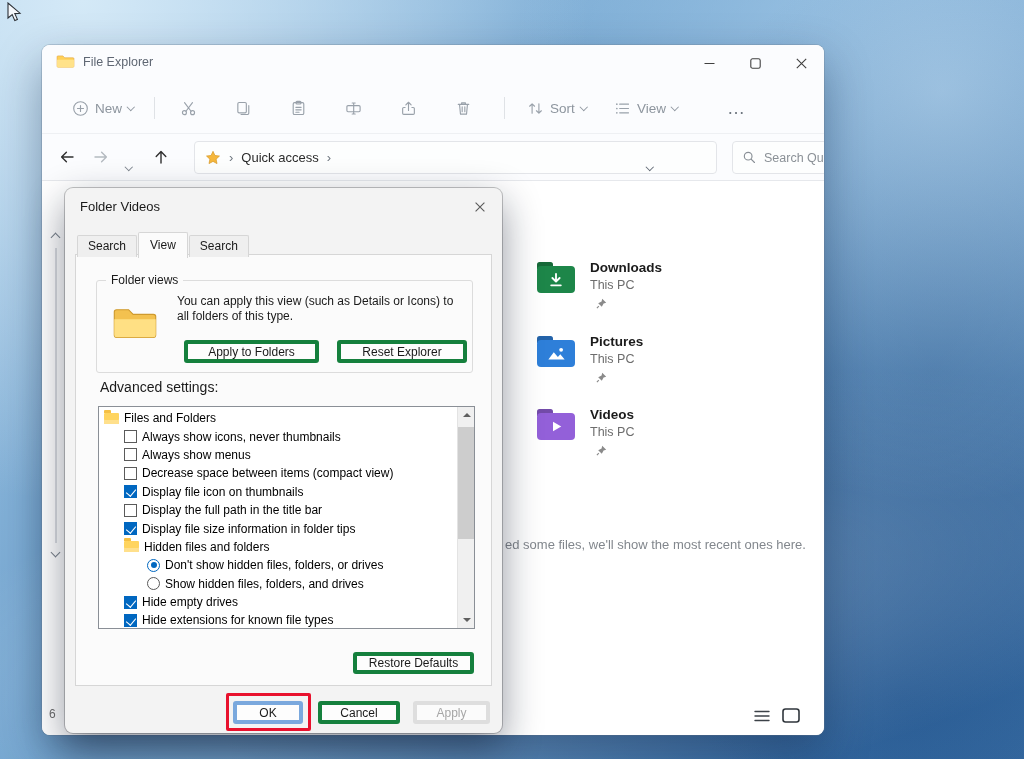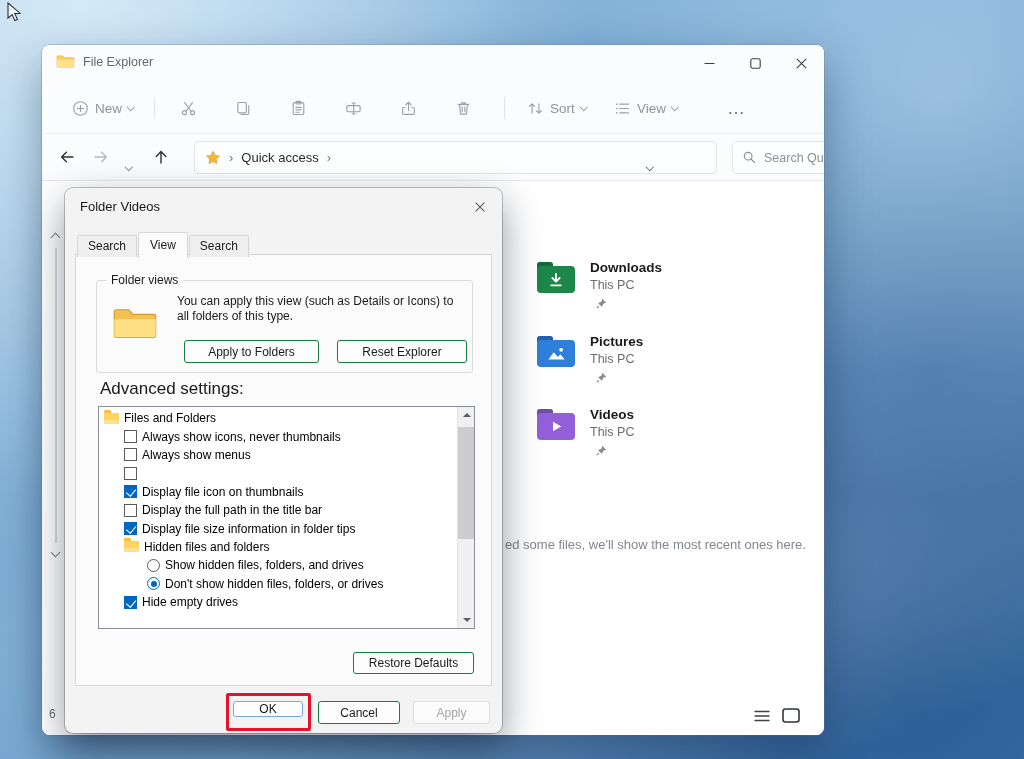--- a/index.html
+++ b/index.html
@@ -91,28 +91,28 @@
     background:#efefef; margin-right:1px; border-radius:2px 2px 0 0; }
   .tab.active { background:#fbfbfb; padding:5px 11px 6px; margin-bottom:-1px; position:relative; }
   .tab-page { position:absolute; left:10px; top:66px; width:417px; height:432px; background:#fbfbfb;
     border:1px solid #d6d6d6; }
 
   .groupbox { position:absolute; left:20px; top:12px; width:377px; height:93px;
     border:1px solid #dcdcdc; border-radius:3px;margin-top:13px; }
   .legend { position:absolute; left:9px; top:-8px; background:#fbfbfb; padding:0 5px; font-size:12px; }
   .big-folder { position:absolute; left:15px; top:24px; }
   .fv-desc { position:absolute; left:80px; top:13px; width:288px; font-size:12px; line-height:15px; color:#1a1a1a; }
-  .btn { background:#fdfdfd; border:1px solid #15803d; border-radius:3px; font-size:12px; color:#1a1a1a;
+  .btn { background:#fdfdfd; border:4px solid #15803d; border-radius:3px; font-size:12px; color:#1a1a1a;
     display:flex; align-items:center; justify-content:center; font-family:inherit; }
   .btn.default { border-color:#7aa8dd; }
   .btn.disabled { color:#a6a6a6; background:#fbfbfb; border-color:#dedede; }
   .fv-apply { position:absolute; left:87px; top:59px; width:135px; height:23px; }
   .fv-reset { position:absolute; left:240px; top:59px; width:130px; height:23px; }
 
-  .adv-label-title { position:absolute; left:24px; top:124px; font-size:17px; }
+  .adv-label-title { position:absolute; left:24px; top:124px; font-size:14px; }
   .listbox { position:absolute; left:22px; top:151px; width:377px; height:223px; background:#ffffff;
     border:1px solid #8a8f96; overflow:hidden; }
   .adv-rows { position:absolute; left:0; top:2px; right:17px; }
   .adv-row { display:flex; align-items:center; gap:5px; height:18.4px; font-size:12px; color:#000; }
   .indent-0 { padding-left:5px; } .indent-1 { padding-left:25px; } .indent-2 { padding-left:48px; }
   .adv-label { white-space:nowrap; }
   .mini-folder { position:relative; width:15px; height:11px; background:#ffd45e; border-radius:1px;
     box-shadow:inset 0 -4px 0 #ffe08c; flex:0 0 auto; }
   .mini-folder::before { content:''; position:absolute; top:-3px; left:0; width:7px; height:3px;
     background:#f5c043; border-radius:1px 1px 0 0; }
@@ -127,21 +127,21 @@
     background:#0067c0; border-radius:50%; }
 
   .scrollbar { position:absolute; right:0; top:0; width:17px; height:100%; background:#f0f0f0;
     border-left:1px solid #e3e3e3; }
   .sb-up, .sb-down { position:absolute; left:4.5px; width:0; height:0; border:4px solid transparent; }
   .sb-up { top:6px; border-bottom-color:#5f5f5f; border-top-width:0; }
   .sb-down { bottom:6px; border-top-color:#5f5f5f; border-bottom-width:0; }
   .sb-thumb { position:absolute; left:0; top:20px; width:100%; height:112px; background:#cdcdcd; }
 
   .restore-btn { position:absolute; left:277px; top:397px; width:121px; height:22px; }
-  .ok-btn { position:absolute; left:168px; top:513px; width:70px; height:16px; }
+  .ok-btn { position:absolute; left:168px; top:513px; width:70px; height:23px; }
   .cancel-btn { position:absolute; left:253px; top:513px; width:82px; height:23px; }
   .apply-btn { position:absolute; left:348px; top:513px; width:77px; height:23px; }
   .red-highlight { position:absolute; left:161px; top:505px; width:85px; height:38px;
     border:3px solid #e8112d; border-radius:2px; z-index:5; }
 
   .cursor { position:absolute; left:6px; top:2px; z-index:20; }
 </style>
 </head>
 <body>
 
@@ -415,48 +415,53 @@
             <div class="adv-row indent-1">
               <span class="cb"></span>
               <span class="adv-label">Always show icons, never thumbnails</span>
             </div>
             <div class="adv-row indent-1">
               <span class="cb"></span>
               <span class="adv-label">Always show menus</span>
             </div>
             <div class="adv-row indent-1">
               <span class="cb"></span>
+              <span class="adv-label">Decrease space between items (compact view)</span>
             </div>
             <div class="adv-row indent-1">
               <span class="cb on"></span>
               <span class="adv-label">Display file icon on thumbnails</span>
             </div>
             <div class="adv-row indent-1">
               <span class="cb"></span>
               <span class="adv-label">Display the full path in the title bar</span>
             </div>
             <div class="adv-row indent-1">
               <span class="cb on"></span>
               <span class="adv-label">Display file size information in folder tips</span>
             </div>
             <div class="adv-row indent-1">
               <span class="mini-folder"></span>
               <span class="adv-label">Hidden files and folders</span>
+            </div>
+            <div class="adv-row indent-2">
+              <span class="rb on"></span>
+              <span class="adv-label">Don't show hidden files, folders, or drives</span>
             </div>
             <div class="adv-row indent-2">
               <span class="rb"></span>
               <span class="adv-label">Show hidden files, folders, and drives</span>
             </div>
-            <div class="adv-row indent-2">
-              <span class="rb on"></span>
-              <span class="adv-label">Don't show hidden files, folders, or drives</span>
-            </div>
             <div class="adv-row indent-1">
               <span class="cb on"></span>
               <span class="adv-label">Hide empty drives</span>
+            </div>
+            <div class="adv-row indent-1">
+              <span class="cb on"></span>
+              <span class="adv-label">Hide extensions for known file types</span>
             </div>
           </div>
         <div class="scrollbar">
           <span class="sb-up"></span>
           <span class="sb-thumb"></span>
           <span class="sb-down"></span>
         </div>
       </div>
 
       <button class="btn restore-btn">Restore Defaults</button>

